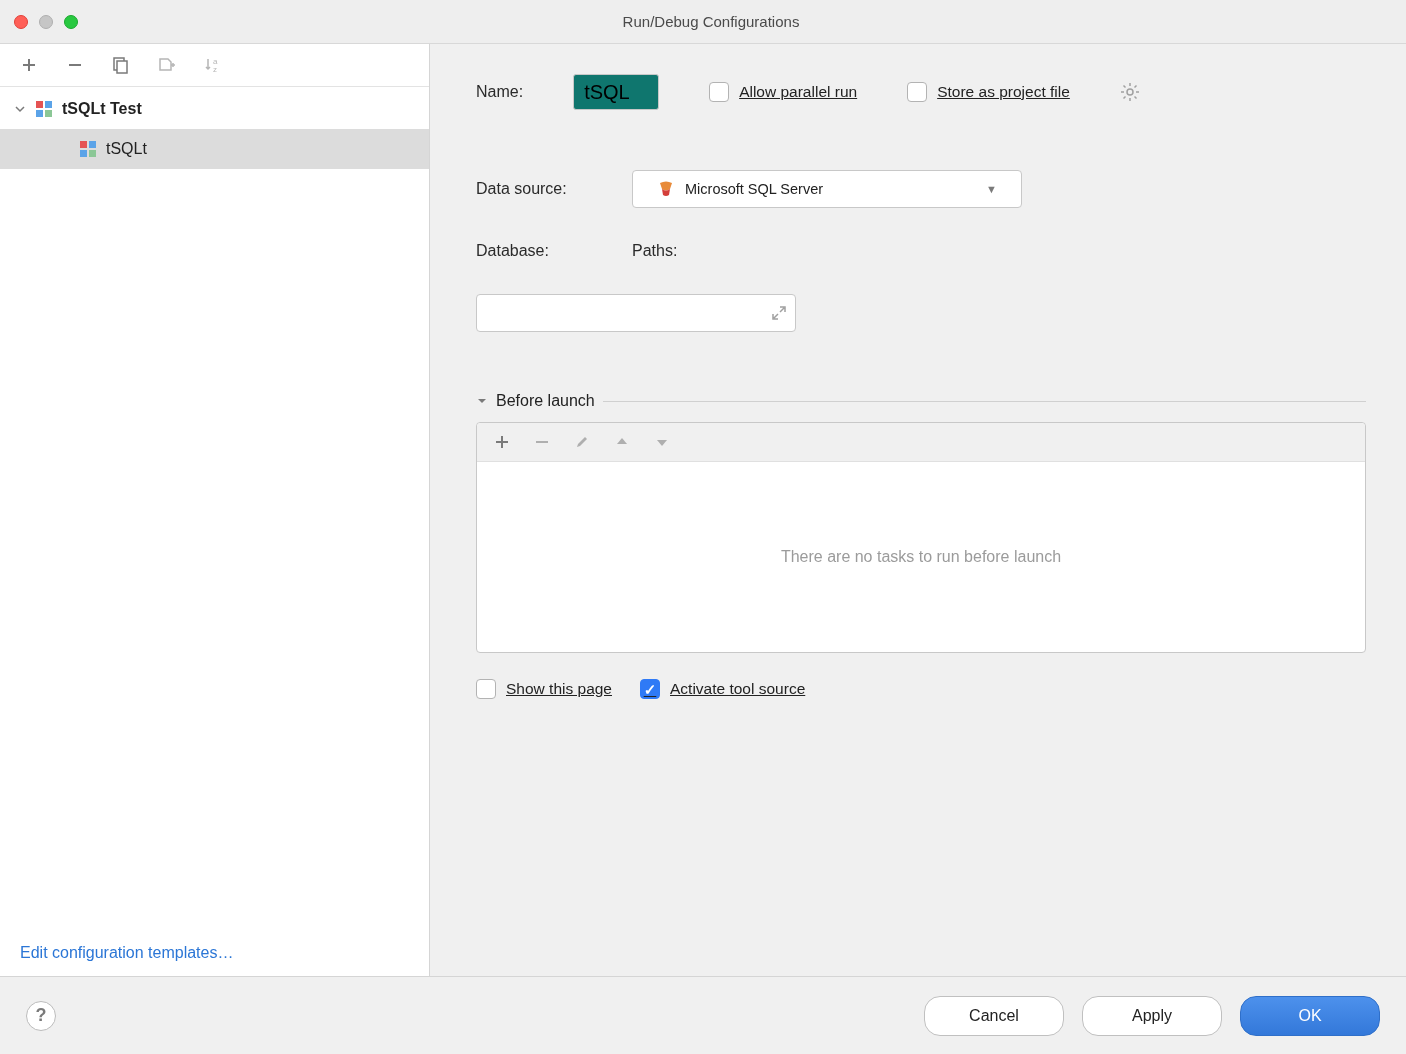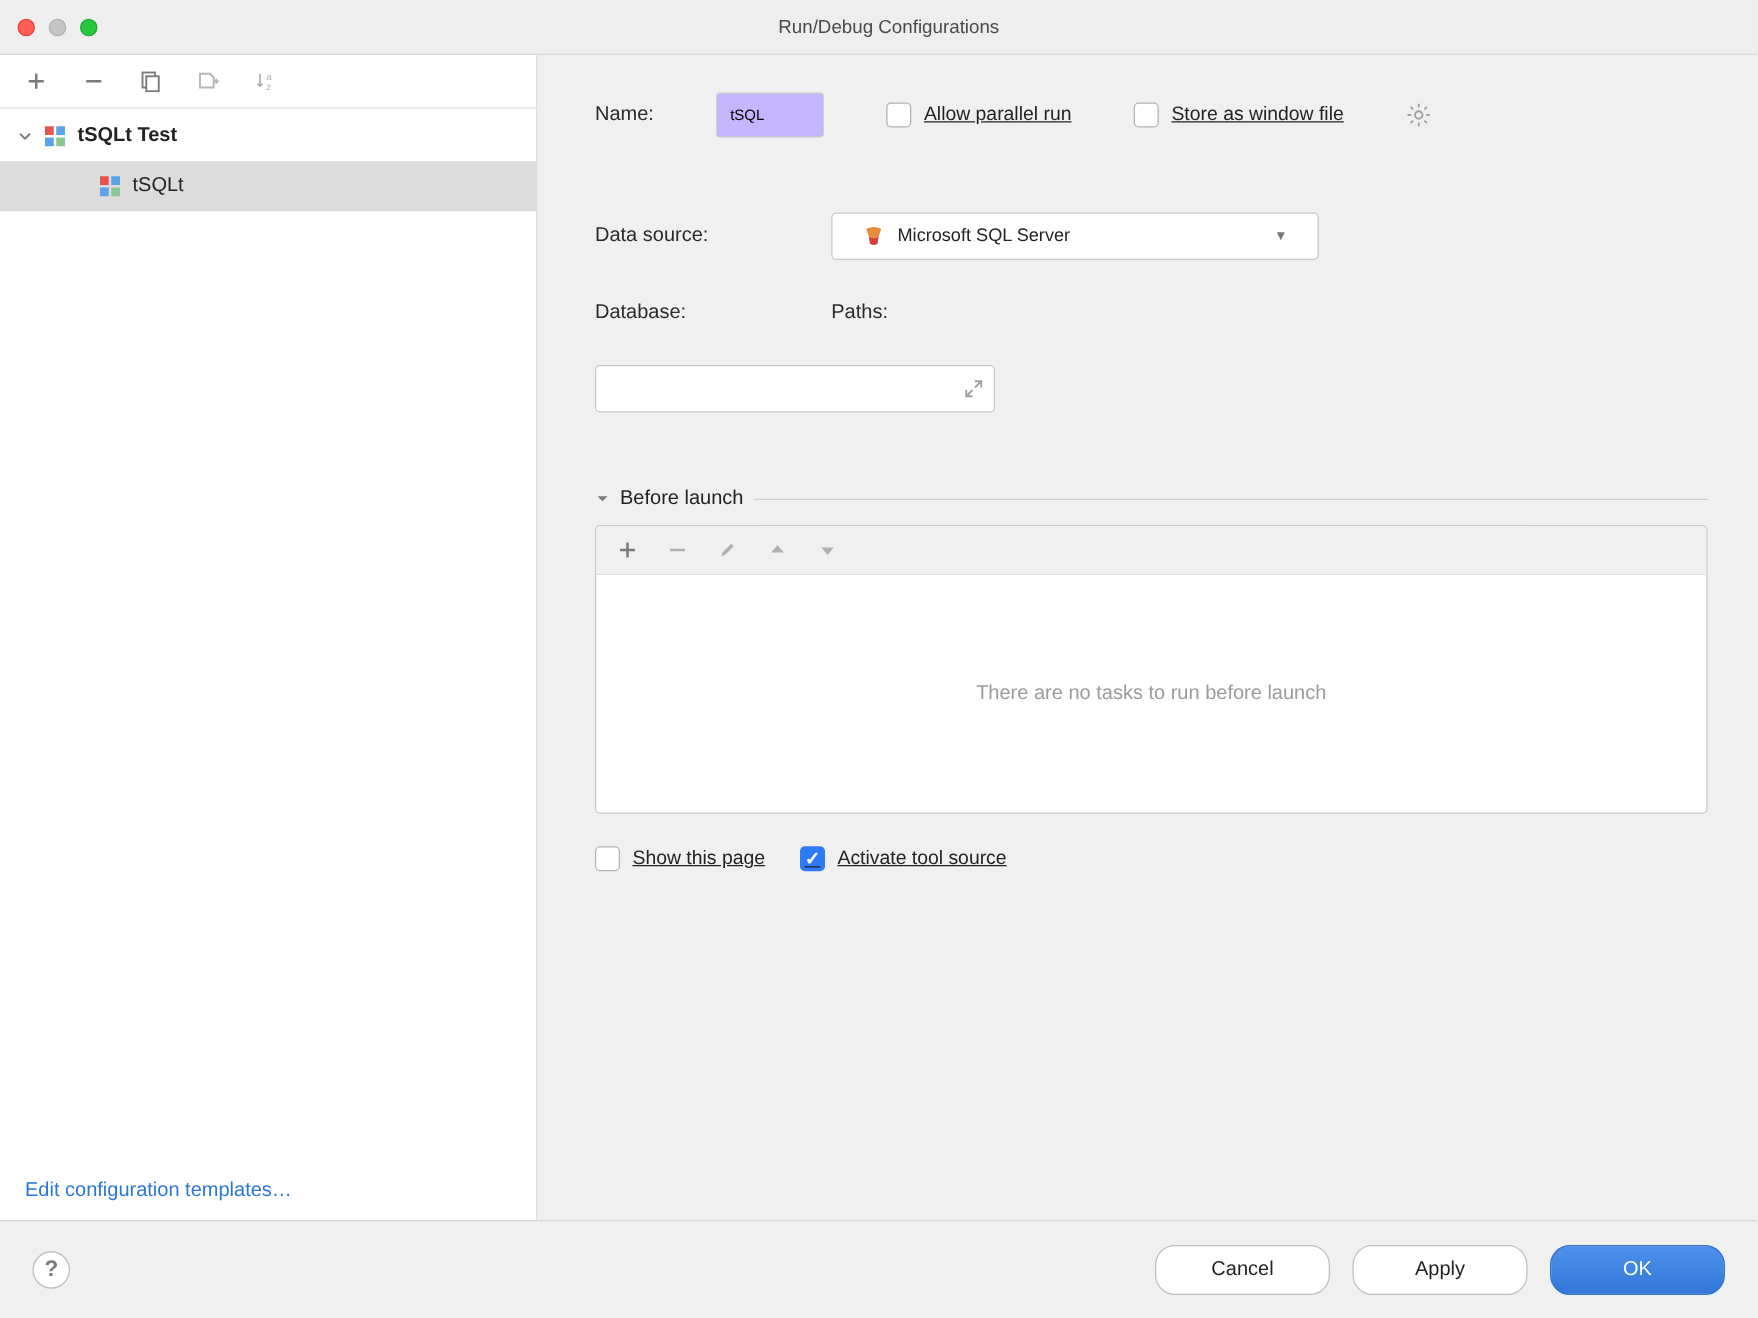--- a/index.html
+++ b/index.html
@@ -81,27 +81,27 @@
     }
 
     
     .right {
       flex: 1;
       background: #f0f0f0;
       display: flex; flex-direction: column;
       padding: 30px 40px 0 46px;
     }
 
-    .form-grid { display: grid; grid-template-columns: 156px 1fr; row-gap: 34px; align-items: center; gap: 33px; }
+    .form-grid { display: grid; grid-template-columns: 156px 1fr; row-gap: 34px; align-items: center; }
     .form-label { font-size: 16px; color: #2a2a2a; }
 
     .name-row { display: flex; align-items: center; gap: 50px; }
     .txt {
-      background: #c4b5fd; border: 1px solid #c8c8c8; border-radius: 3px;
-      height: 36px; padding: 4px 10px; font-size: 12px;
+      background: #0f766e; border: 1px solid #c8c8c8; border-radius: 3px;
+      height: 36px; padding: 4px 10px; font-size: 20px;
     }
     .txt.name { width: 86px; }
     .txt.focused {
       outline: 3px solid #9fc7ee; border-color: #6da1d6;
     }
 
     .chk {
       display: flex; align-items: center; gap: 10px; font-size: 15.5px; text-decoration: underline;
     }
     .chkbox {
@@ -260,21 +260,21 @@
 
     <div class="name-row">
       <span class="form-label">Name:</span>
       <input class="txt name" value="tSQL" style="">
       <label class="chk">
         <span class="chkbox"></span>
         <span>Allow parallel run</span>
       </label>
       <label class="chk">
         <span class="chkbox"></span>
-        <span>Store as window file</span>
+        <span>Store as project file</span>
       </label>
       <span class="gear-icon">
         <svg width="20" height="20" viewBox="0 0 20 20">
             <circle cx="10" cy="10" r="3" fill="none" stroke="currentColor" stroke-width="1.5"></circle>
             <path d="M10 1v3M10 16v3M1 10h3M16 10h3M3.5 3.5l2 2M14.5 14.5l2 2M16.5 3.5l-2 2M5.5 14.5l-2 2" stroke="currentColor" stroke-width="1.5"></path>
           </svg>
       </span>
     </div>
 
     <div style="height:60px"></div>

